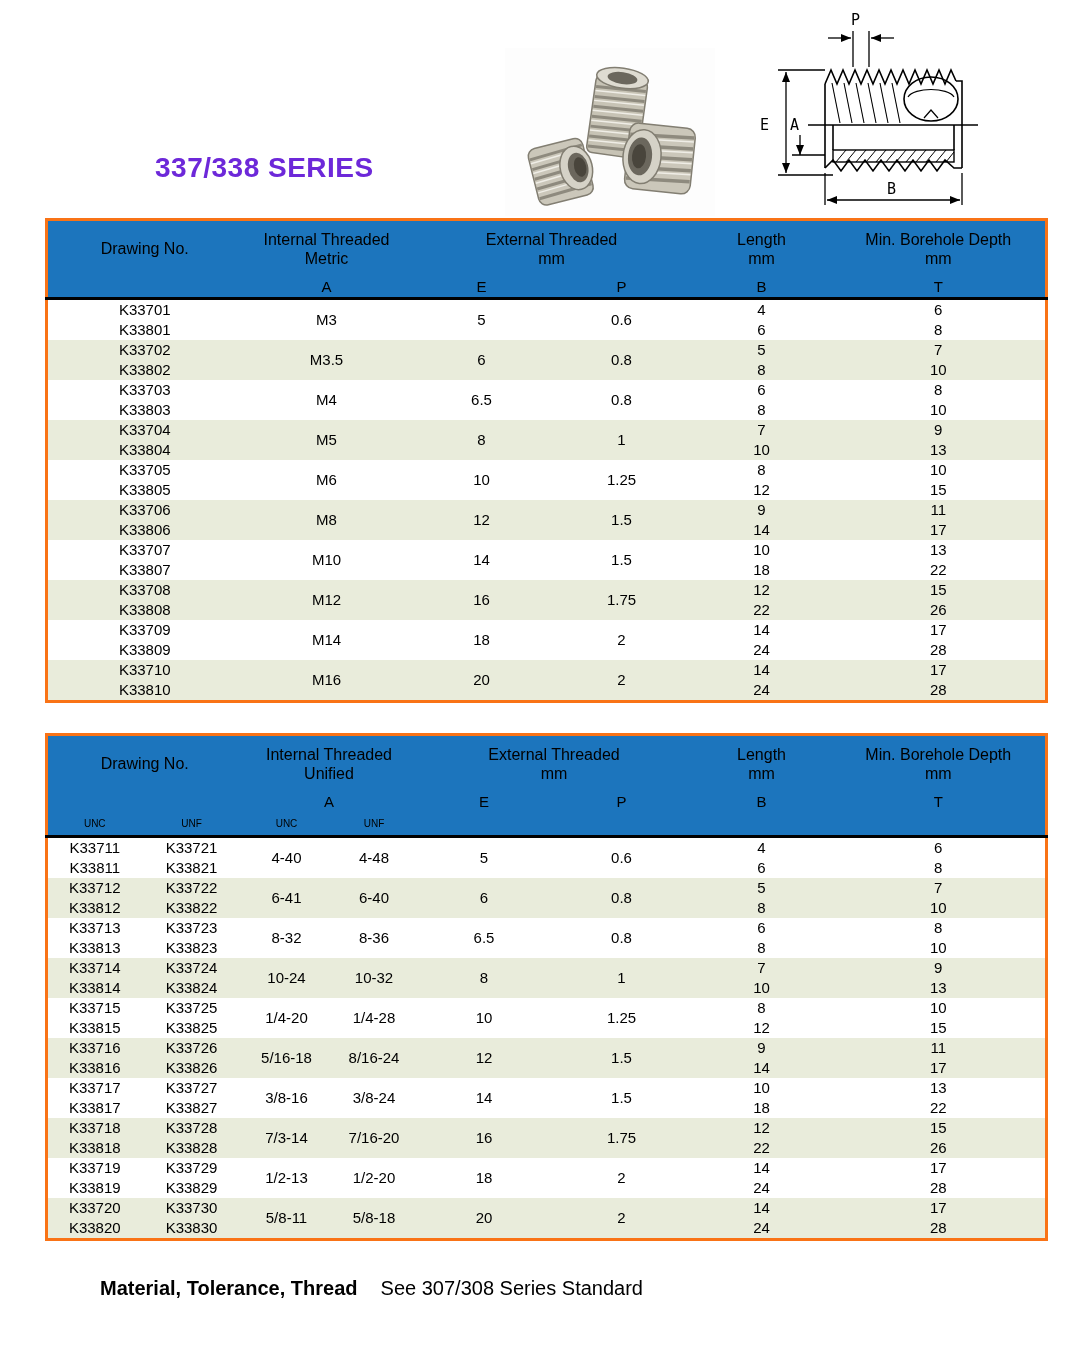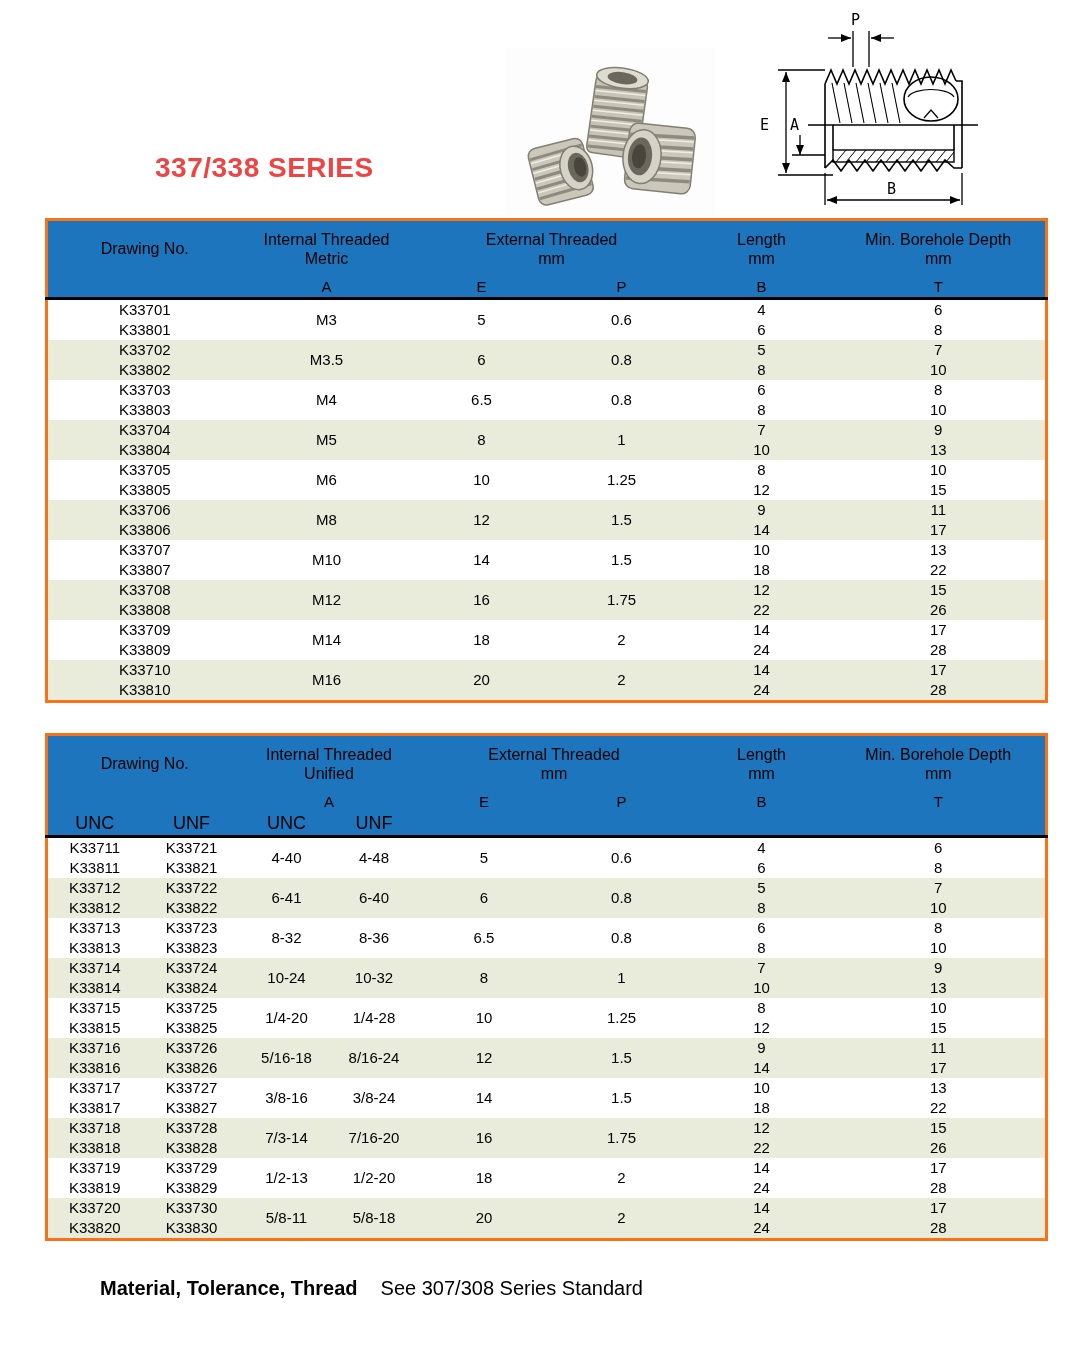--- a/index.html
+++ b/index.html
@@ -7,39 +7,39 @@
   body {
     width: 1090px; height: 1351px; background: #ffffff;
     font-family: "Liberation Sans", sans-serif; color: #000;
   }
   .page { position: relative; width: 1090px; height: 1351px; overflow: hidden; }
 
   
   .top { position: relative; height: 218px; }
   .title {
     position: absolute; left: 155px; top: 152px;
-    font-size: 28px; font-weight: bold; color: #ef4444; letter-spacing: 0.5px;
+    font-size: 28px; font-weight: bold; color: #6d28d9; letter-spacing: 0.5px;
   }
   .photo { position: absolute; left: 505px; top: 48px; width: 210px; height: 168px; background: #fdfdfd; }
   .diagram { position: absolute; left: 748px; top: 5px; width: 322px; height: 207px; }
   .diagram svg text { font-family: "DejaVu Sans Mono", monospace; font-size: 15px; }
 
   
   table.spec {
     width: 1000px; margin-left: 45px; border-collapse: collapse;
     border: 3px solid #f97316; table-layout: fixed;
   }
   table.spec thead { border-bottom: 3px solid #000; }
   table.spec thead th {
     background: #1C75BD; font-weight: normal; text-align: center;
     padding: 0; vertical-align: middle; font-size: 16px; line-height: 19px;
   }
   table.spec thead tr.h-main th { height: 57px; }
   table.spec thead tr.h-letters th { height: 22px; font-size: 15px; vertical-align: top; }
-  table.spec thead tr.h-uncunf th { height: 23px; font-size: 18px; vertical-align: top; }
+  table.spec thead tr.h-uncunf th { height: 23px; font-size: 10px; vertical-align: top; }
   table.spec tbody td {
     text-align: center; font-size: 15px; height: 20px; line-height: 20px;
     padding: 0; background: #ffffff;
   }
   table.spec tbody tr.alt td { background: #E9ECDB; }
   .tbl-gap { height: 30px; }
 
   
   .footer { margin: 36px 0 0 100px; font-size: 20px; }
   .footer .f-label { font-weight: bold; display: inline-block; width: 275px; }

